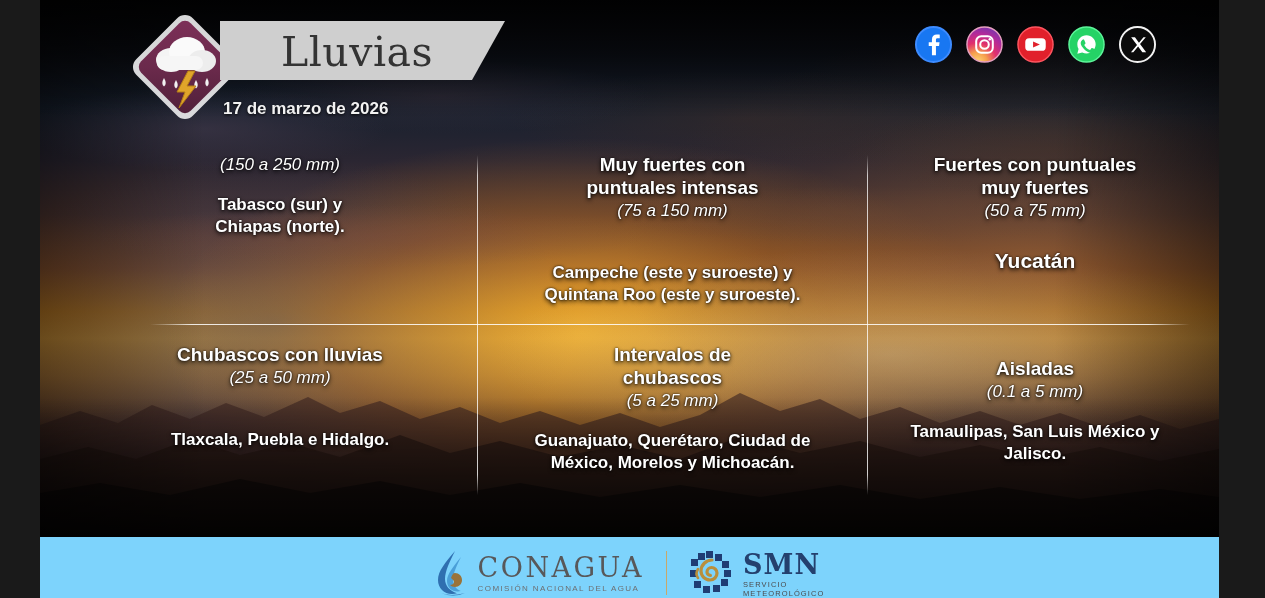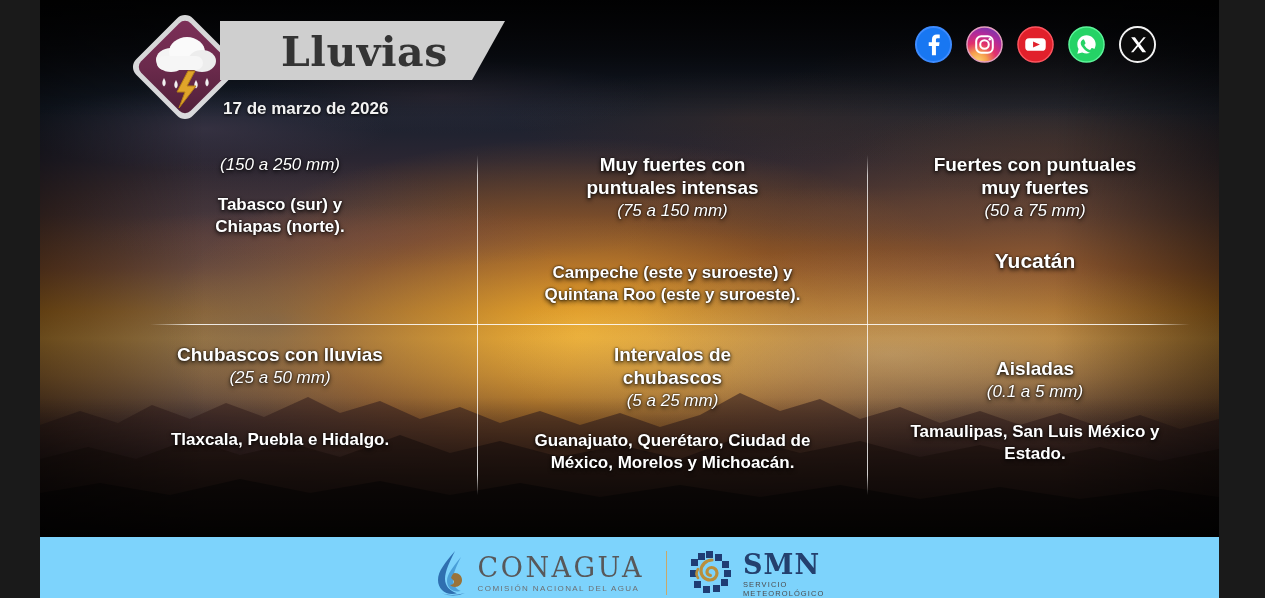--- a/index.html
+++ b/index.html
@@ -78,21 +78,21 @@
   .mountains{position:absolute;left:0;bottom:0;width:1179px;height:230px;}
 
   
   .badge{position:absolute;left:86px;top:8px;width:118px;height:118px;}
   .title-banner{
     position:absolute;left:180px;top:21px;width:285px;height:59px;
   }
   .title-banner svg{display:block;}
   .title-text{
     position:absolute;left:241px;top:27px;width:215px;height:50px;
-    font-family:"DejaVu Serif", serif;font-weight:bold;font-size:41px;
+    font-family:"DejaVu Serif", serif;font-weight:normal;font-size:41px;
     color:#343434;letter-spacing:.5px;line-height:50px;white-space:nowrap;
   }
   .subtitle{
     position:absolute;left:183px;top:99px;
     font-size:17px;font-weight:bold;color:#f2f2f2;
     text-shadow:0 1px 3px rgba(0,0,0,.9);white-space:nowrap;
   }
 
   
   .social{position:absolute;right:62px;top:25px;display:flex;gap:12px;align-items:center;}
@@ -315,21 +315,21 @@
           <span>Guanajuato, Querétaro, Ciudad de</span><br>
           <span>México, Morelos y Michoacán.</span>
         </div>
       </div>
 
       <div class="cell c6">
         <div class="cat">Aisladas</div>
         <div class="range">(0.1 a 5 mm)</div>
         <div class="states">
           <span>Tamaulipas, San Luis México y</span><br>
-          <span>Estado.</span>
+          <span>Jalisco.</span>
         </div>
       </div>
     </div>
   </div>
 
   <div id="footer">
     <div class="logos">
 
       <div class="conagua">
         <svg width="34" height="50" viewBox="0 0 34 50">

